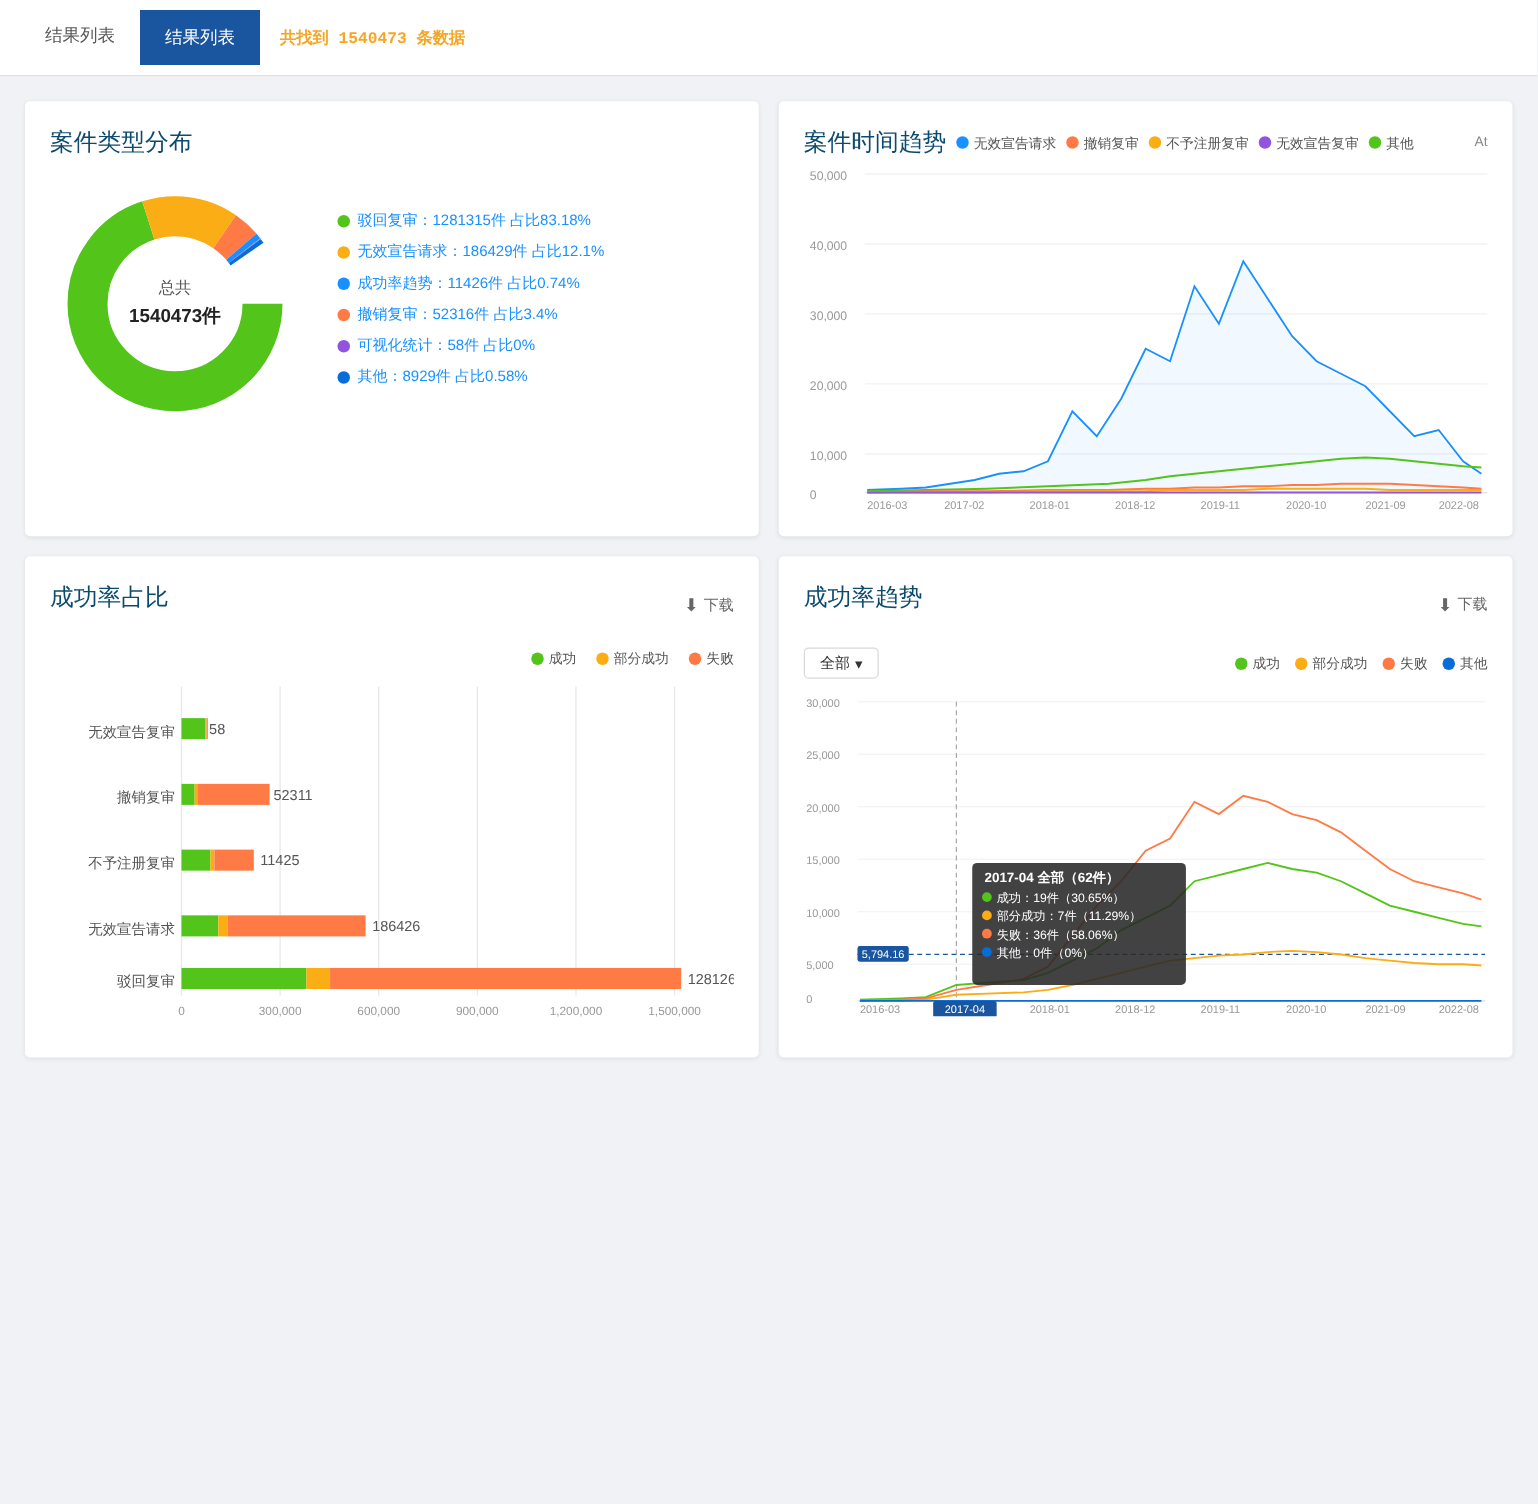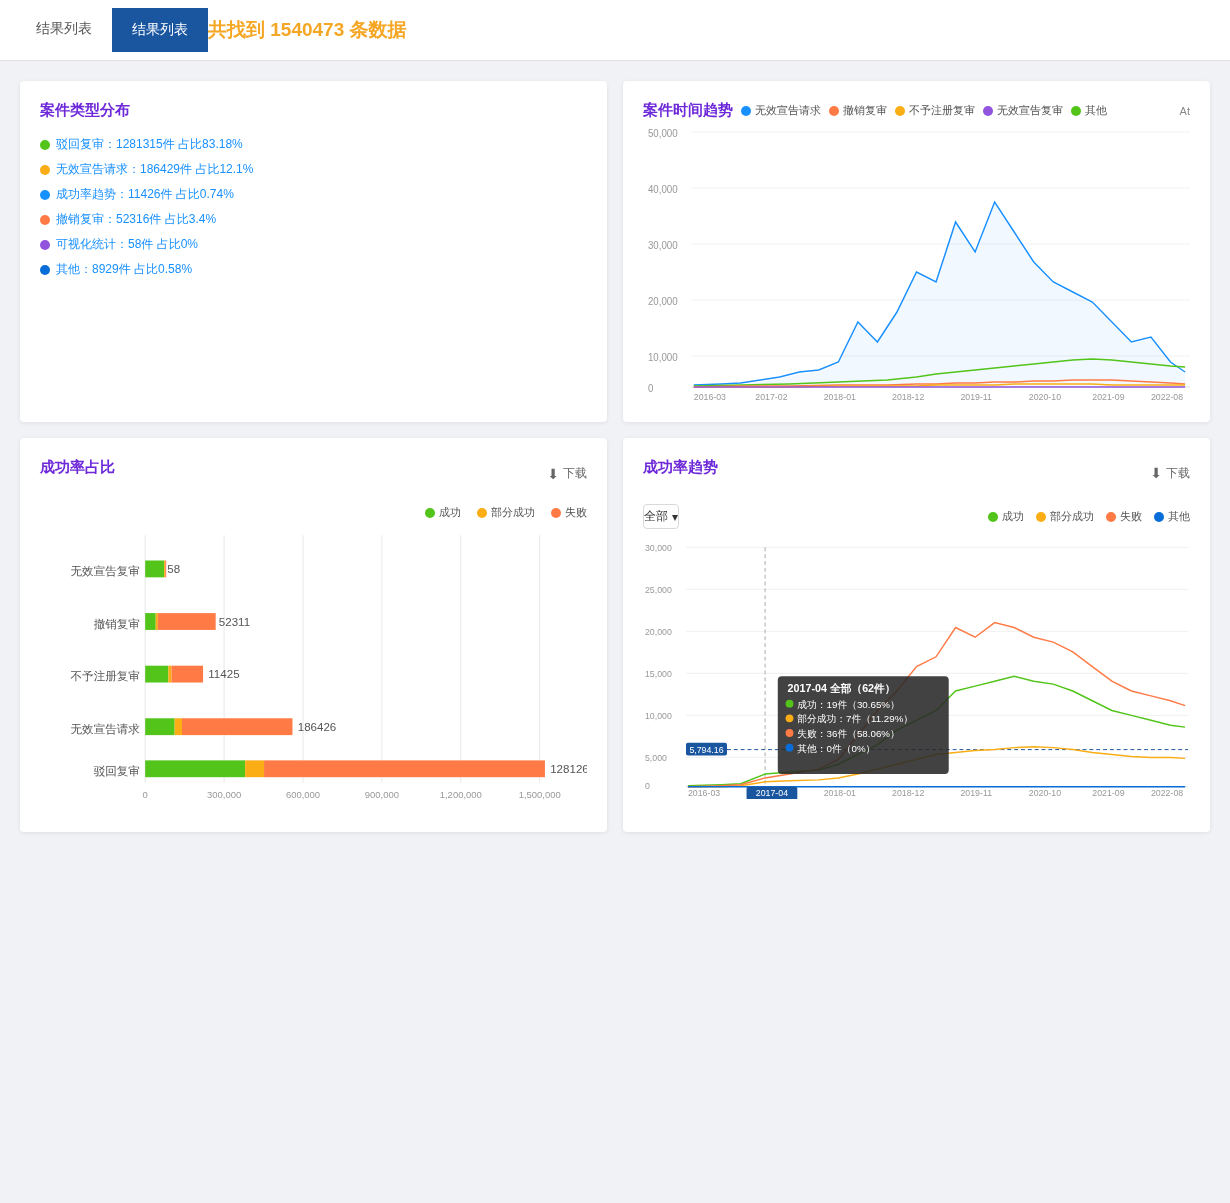--- a/index.html
+++ b/index.html
@@ -22,22 +22,24 @@
       height: 44px;
       display: flex;
       align-items: center;
     }
     .nav-tab.active {
       background: #1a56a0;
       color: #fff;
       border-bottom: none;
     }
     .nav-info {
-      font-size: 19px;
+      margin-left: 16px;
+      font-size: 13px;
       color: #666;
+      font-family: Liberation Mono, monospace;
     }
     .nav-info span {
       color: #f5a623;
       font-weight: bold;
     }
 
     .dashboard {
       padding: 20px;
       display: grid;
       grid-template-columns: 1fr 1fr;
@@ -46,23 +48,23 @@
     }
 
     .card {
       background: #fff;
       border-radius: 4px;
       padding: 20px;
       box-shadow: 0 1px 4px rgba(0,0,0,0.08);
     }
 
     .card-title {
-      font-size: 15px;
-      font-weight: bold;
-      color: #6d28d9;
+      font-size: 19px;
+      font-weight: normal;
+      color: #0c4a6e;
       margin-bottom: 16px;
     }
 
     
     .donut-section {
       display: flex;
       align-items: center;
       gap: 30px;
     }
     .donut-wrapper {
@@ -141,21 +143,21 @@
       display: flex;
       align-items: center;
       gap: 4px;
       font-size: 12px;
       color: #666;
       cursor: pointer;
     }
     .select-box {
       border: 1px solid #d9d9d9;
       border-radius: 4px;
-      padding: 3px 0;
+      padding: 3px 12px;
       font-size: 12px;
       background: #fff;
       color: #333;
       cursor: pointer;
       display: flex;
       align-items: center;
       gap: 4px;
       justify-content: flex-end;
     }
 
@@ -177,20 +179,40 @@
     <span>1540473</span>
     <span>条数据</span>
   </div>
 </div>
 
 <div class="dashboard">
 
   <div class="card">
     <div class="card-title">案件类型分布</div>
     <div class="donut-section">
+      <div class="donut-wrapper">
+        <svg width="200" height="200" viewBox="0 0 200 200">
+
+          <circle cx="100" cy="100" r="70" fill="none" stroke="#52c41a" stroke-width="32" stroke-dasharray="439.6 528.0" stroke-dashoffset="132"></circle>
+
+          <circle cx="100" cy="100" r="70" fill="none" stroke="#faad14" stroke-width="32" stroke-dasharray="63.9 528.0" stroke-dashoffset="-307.6"></circle>
+
+          <circle cx="100" cy="100" r="70" fill="none" stroke="#ff7a45" stroke-width="32" stroke-dasharray="17.95 528.0" stroke-dashoffset="-371.5"></circle>
+
+          <circle cx="100" cy="100" r="70" fill="none" stroke="#1890ff" stroke-width="32" stroke-dasharray="3.9 528.0" stroke-dashoffset="-389.45"></circle>
+
+          <circle cx="100" cy="100" r="70" fill="none" stroke="#9254de" stroke-width="32" stroke-dasharray="0.5 528.0" stroke-dashoffset="-393.35"></circle>
+
+          <circle cx="100" cy="100" r="70" fill="none" stroke="#096dd9" stroke-width="32" stroke-dasharray="3.06 528.0" stroke-dashoffset="-393.85"></circle>
+        </svg>
+        <div class="donut-center">
+          <div>总共</div>
+          <div class="total-num">1540473件</div>
+        </div>
+      </div>
       <div class="legend">
         <div class="legend-item">
           <div class="legend-dot" style="background:#52c41a"></div>
           <span class="legend-link">驳回复审：1281315件 占比83.18%</span>
         </div>
         <div class="legend-item">
           <div class="legend-dot" style="background:#faad14"></div>
           <span class="legend-link">无效宣告请求：186429件 占比12.1%</span>
         </div>
         <div class="legend-item">

